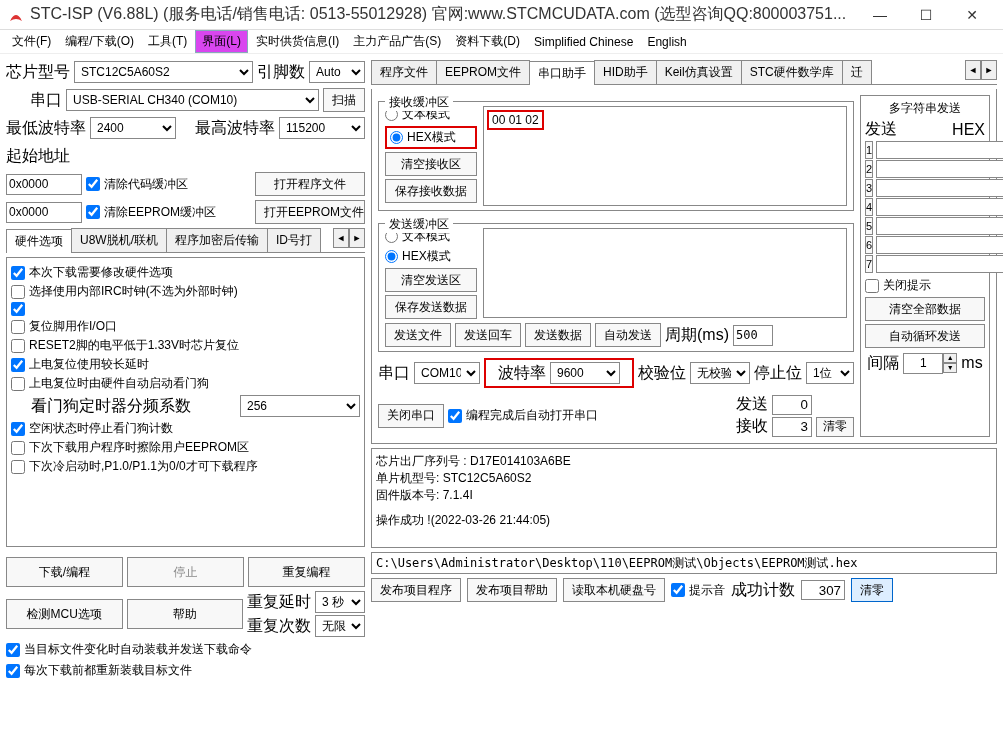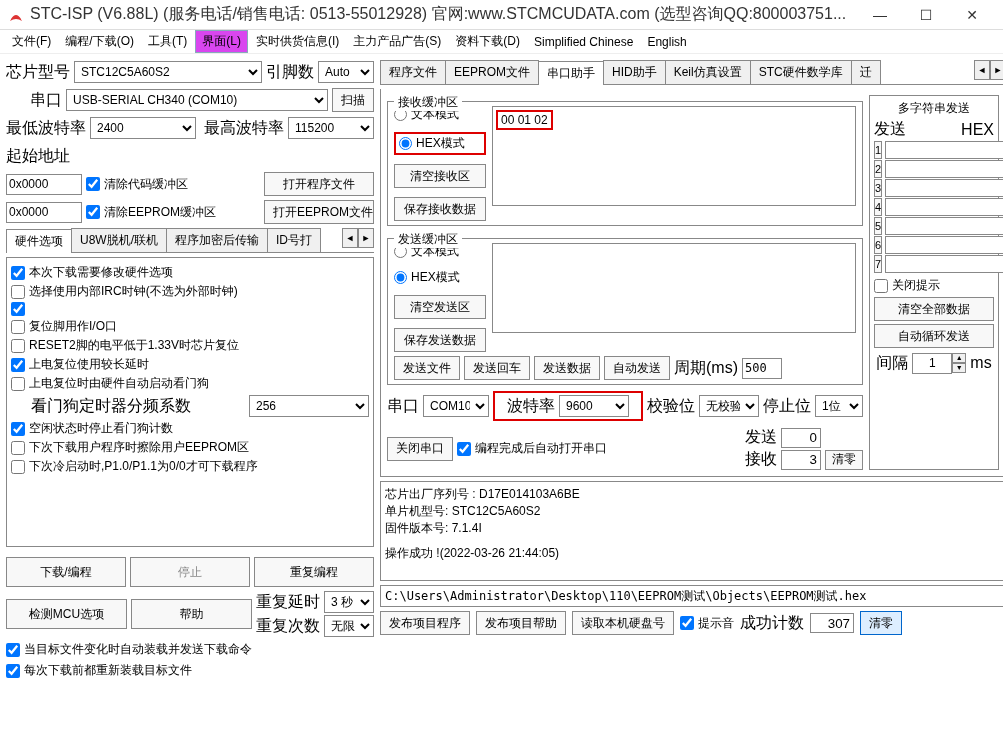--- a/index.html
+++ b/index.html
@@ -28,21 +28,21 @@
 .tab.active { background: #fff; position: relative; top: 1px; }
 .tab-scroll { display: flex; gap: 0; margin-left: auto; }
 .tab-scroll-btn { width: 16px; height: 20px; border: 1px solid #888; background: #f0f0f0; font-size: 9px; display: flex; align-items: center; justify-content: center; cursor: pointer; }
 .opt-list { border: 1px solid #888; height: 290px; overflow-y: auto; padding: 4px; }
 .opt-list .chk { margin: 2px 0; }
 .group { border: 1px solid #888; padding: 4px 6px; position: relative; margin-top: 6px; }
 .group-title { position: absolute; top: -8px; left: 6px; background: #fff; padding: 0 4px; font-size: 12px; }
 .radio { display: flex; align-items: center; gap: 4px; }
 .radio input { width: 13px; height: 13px; }
 .rx-box { display: flex; gap: 6px; }
-.rx-ctrl { display: flex; flex-direction: column; gap: 9px; width: 92px; }
+.rx-ctrl { display: flex; flex-direction: column; gap: 3px; width: 92px; }
 .rx-area { flex: 1; border: 1px solid #888; height: 100px; padding: 3px; font-family: monospace; background: #fff; }
 .redbox { border: 2px solid #d00; padding: 1px 3px; display: inline-block; }
 .multi-send { border: 1px solid #888; padding: 4px; width: 130px; }
 .ms-row { display: flex; gap: 3px; margin: 1px 0; align-items: center; }
 .ms-btn { width: 22px; height: 18px; border: 1px solid #888; background: #f8f8f8; font-size: 11px; text-align: center; cursor: pointer; }
 .ms-in { flex: 1; height: 18px; border: 1px solid #888; font-size: 11px; }
 .log-box { border: 1px solid #888; height: 100px; padding: 4px; font-family: monospace; font-size: 12px; background: #fff; overflow: auto; }
 .path-box { border: 1px solid #888; height: 22px; padding: 2px 4px; font-family: monospace; font-size: 12px; background: #fff; }
 .foot-row { display: flex; align-items: center; gap: 6px; }
 .cnt-in { width: 40px; text-align: right; border: 1px solid #888; height: 20px; padding: 1px 3px; }
@@ -87,21 +87,21 @@
       <span class="lbl">引脚数</span>
       <select style="width:56px"><option>Auto</option></select>
     </div>
     <div class="row">
       <span class="lbl" style="width:56px;text-align:right">串口</span>
       <select style="flex:1"><option>USB-SERIAL CH340 (COM10)</option></select>
       <button class="btn">扫描</button>
     </div>
     <div class="row">
       <span class="lbl">最低波特率</span>
-      <select style="width:106px"><option>2400</option></select>
+      <select style="width:86px"><option>2400</option></select>
       <span style="flex:1"></span>
       <span class="lbl">最高波特率</span>
       <select style="width:86px"><option>115200</option></select>
     </div>
     <div class="row">
         <span class="lbl">起始地址</span>
       </div>
     <div class="row">
       <input type="text" style="width: 76px;" value="0x0000">
       <label class="chk">

